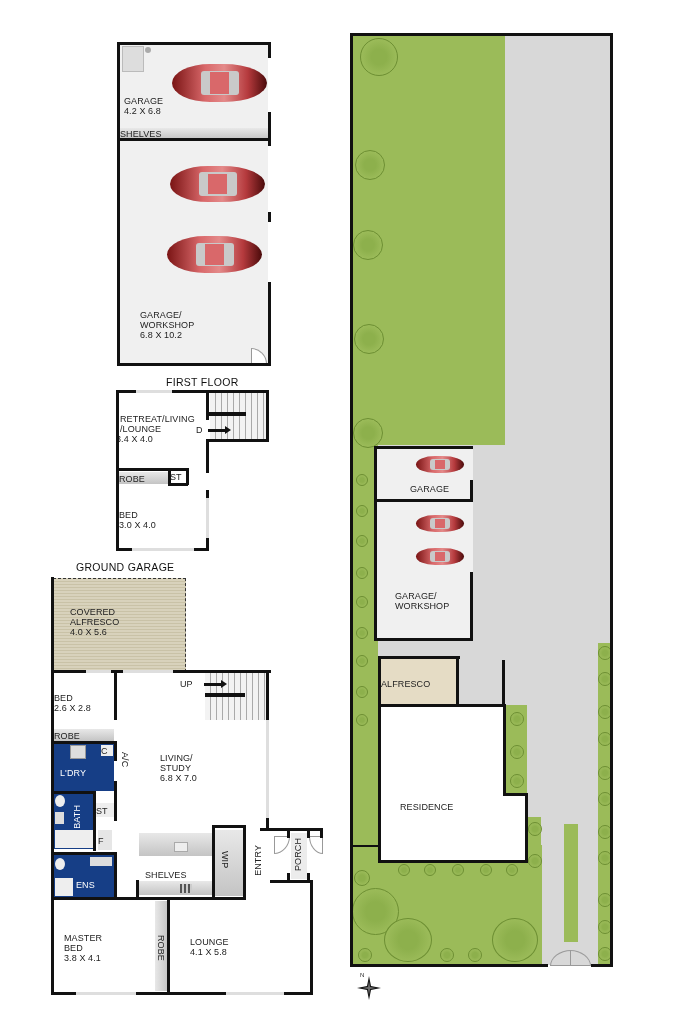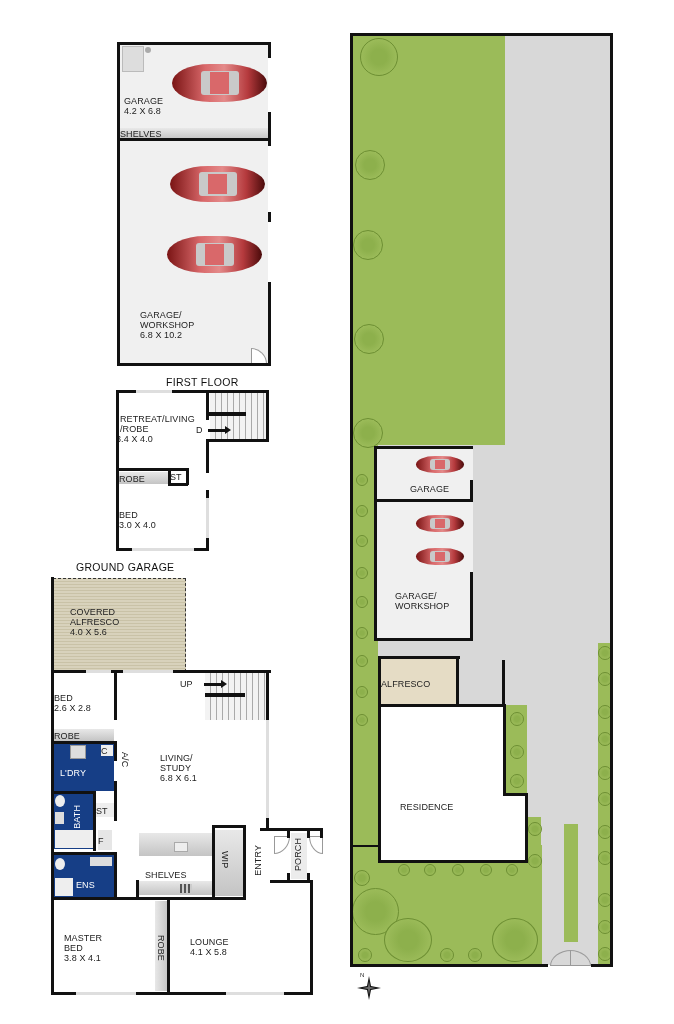--- a/index.html
+++ b/index.html
@@ -60,21 +60,21 @@
 
 <div class="heading" style="left:166px;top:376px;">FIRST FLOOR</div>
 <div>
   <div class="room white" style="left:119px;top:393px;width:89px;height:79px;"></div>
   <div class="stairs" style="left:210px;top:393px;width:56px;height:47px;"></div>
   <div class="wall" style="left:208px;top:412px;width:38px;height:4px;"></div>
   <div class="lbl" style="left:196px;top:425px;width:12px;">D</div>
   <div class="abs" style="left:208px;top:429px;width:18px;height:3px;background:#111;"></div>
   <div class="abs" style="left:225px;top:426px;width:0;height:0;border-left:6px solid #111;border-top:4px solid transparent;border-bottom:4px solid transparent;"></div>
   <div class="lbl" style="left:120px;top:414px;width:82px;">RETREAT/LIVING</div>
-  <div class="lbl" style="left:120px;top:424px;width:82px;">/ROBE</div>
+  <div class="lbl" style="left:120px;top:424px;width:82px;">/LOUNGE</div>
   <div class="lbl" style="left:116px;top:434px;width:82px;">3.4 X 4.0</div>
   <div class="shelf" style="left:119px;top:472px;width:51px;height:12px;"></div>
   <div class="lbl" style="left:119px;top:474px;width:51px;">ROBE</div>
   <div class="lbl" style="left:170px;top:472px;width:16px;">ST</div>
   <div class="room white" style="left:119px;top:486px;width:89px;height:62px;"></div>
   <div class="lbl" style="left:119px;top:510px;width:80px;">BED</div>
   <div class="lbl" style="left:119px;top:520px;width:80px;">3.0 X 4.0</div>
 
   <div class="wall" style="left:116px;top:390px;width:3px;height:161px;"></div>
   <div class="wall" style="left:116px;top:390px;width:20px;height:3px;"></div>
@@ -132,21 +132,21 @@
   <div class="lbl" style="left:98px;top:836px;width:14px;">F</div>
 
   <div class="wet" style="left:54px;top:855px;width:60px;height:42px;"></div>
   <div class="abs" style="left:55px;top:858px;width:10px;height:12px;border-radius:50%;background:#eee;"></div>
   <div class="abs" style="left:90px;top:857px;width:22px;height:9px;background:#ddd;"></div>
   <div class="abs" style="left:55px;top:878px;width:18px;height:18px;background:#eee;"></div>
   <div class="lbl w" style="left:76px;top:880px;width:34px;">ENS</div>
 
   <div class="lbl" style="left:160px;top:753px;width:80px;">LIVING/</div>
   <div class="lbl" style="left:160px;top:763px;width:80px;">STUDY</div>
-  <div class="lbl" style="left:160px;top:773px;width:80px;">6.8 X 6.1</div>
+  <div class="lbl" style="left:160px;top:773px;width:80px;">6.8 X 7.0</div>
 
   <div class="shelf" style="left:139px;top:833px;width:73px;height:23px;"></div>
   <div class="abs" style="left:174px;top:842px;width:12px;height:8px;background:#eee;border:1px solid #aaa;"></div>
   <div class="lbl" style="left:145px;top:870px;width:70px;">SHELVES</div>
   <div class="shelf" style="left:139px;top:881px;width:73px;height:14px;"></div>
   <div class="abs" style="left:180px;top:884px;width:12px;height:9px;background:repeating-linear-gradient(90deg,#555 0 2px,#ccc 2px 4px);"></div>
   <div class="shelf" style="left:215px;top:830px;width:28px;height:66px;"></div>
   <div class="lbl vert" style="left:220px;top:851px;">WIP</div>
 
   <div class="lbl vert-up" style="left:253px;top:845px;">ENTRY</div>

